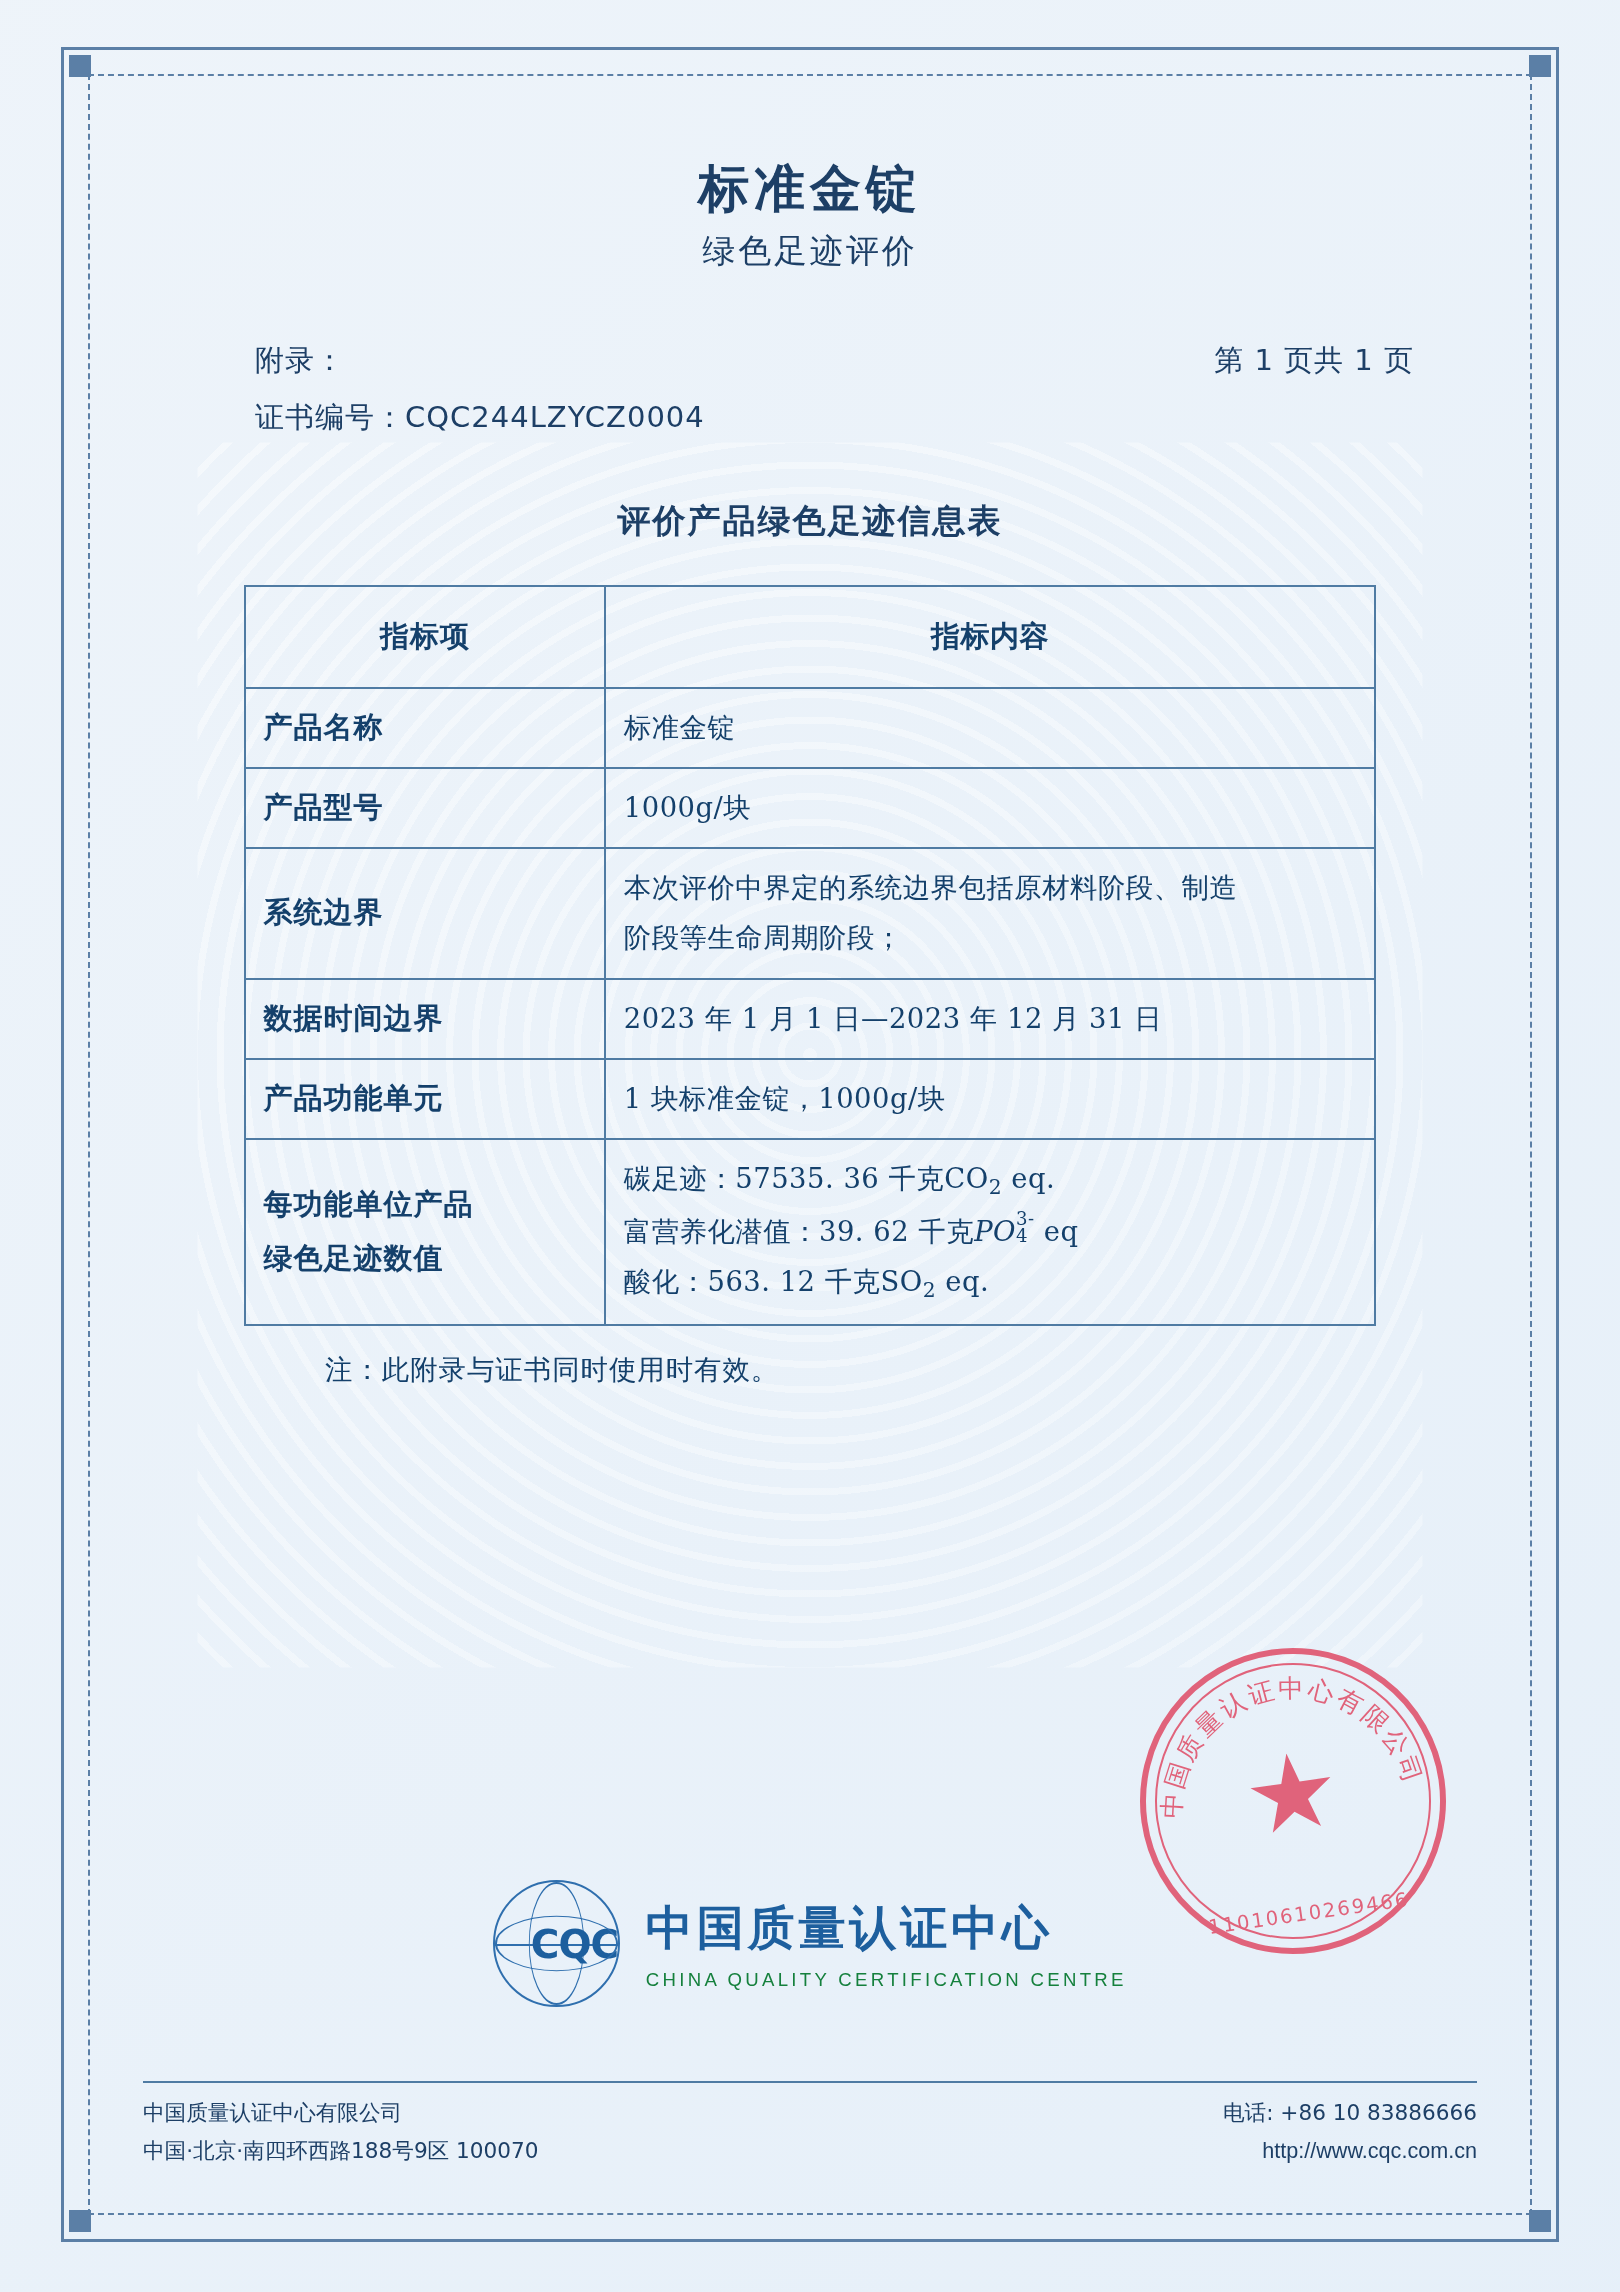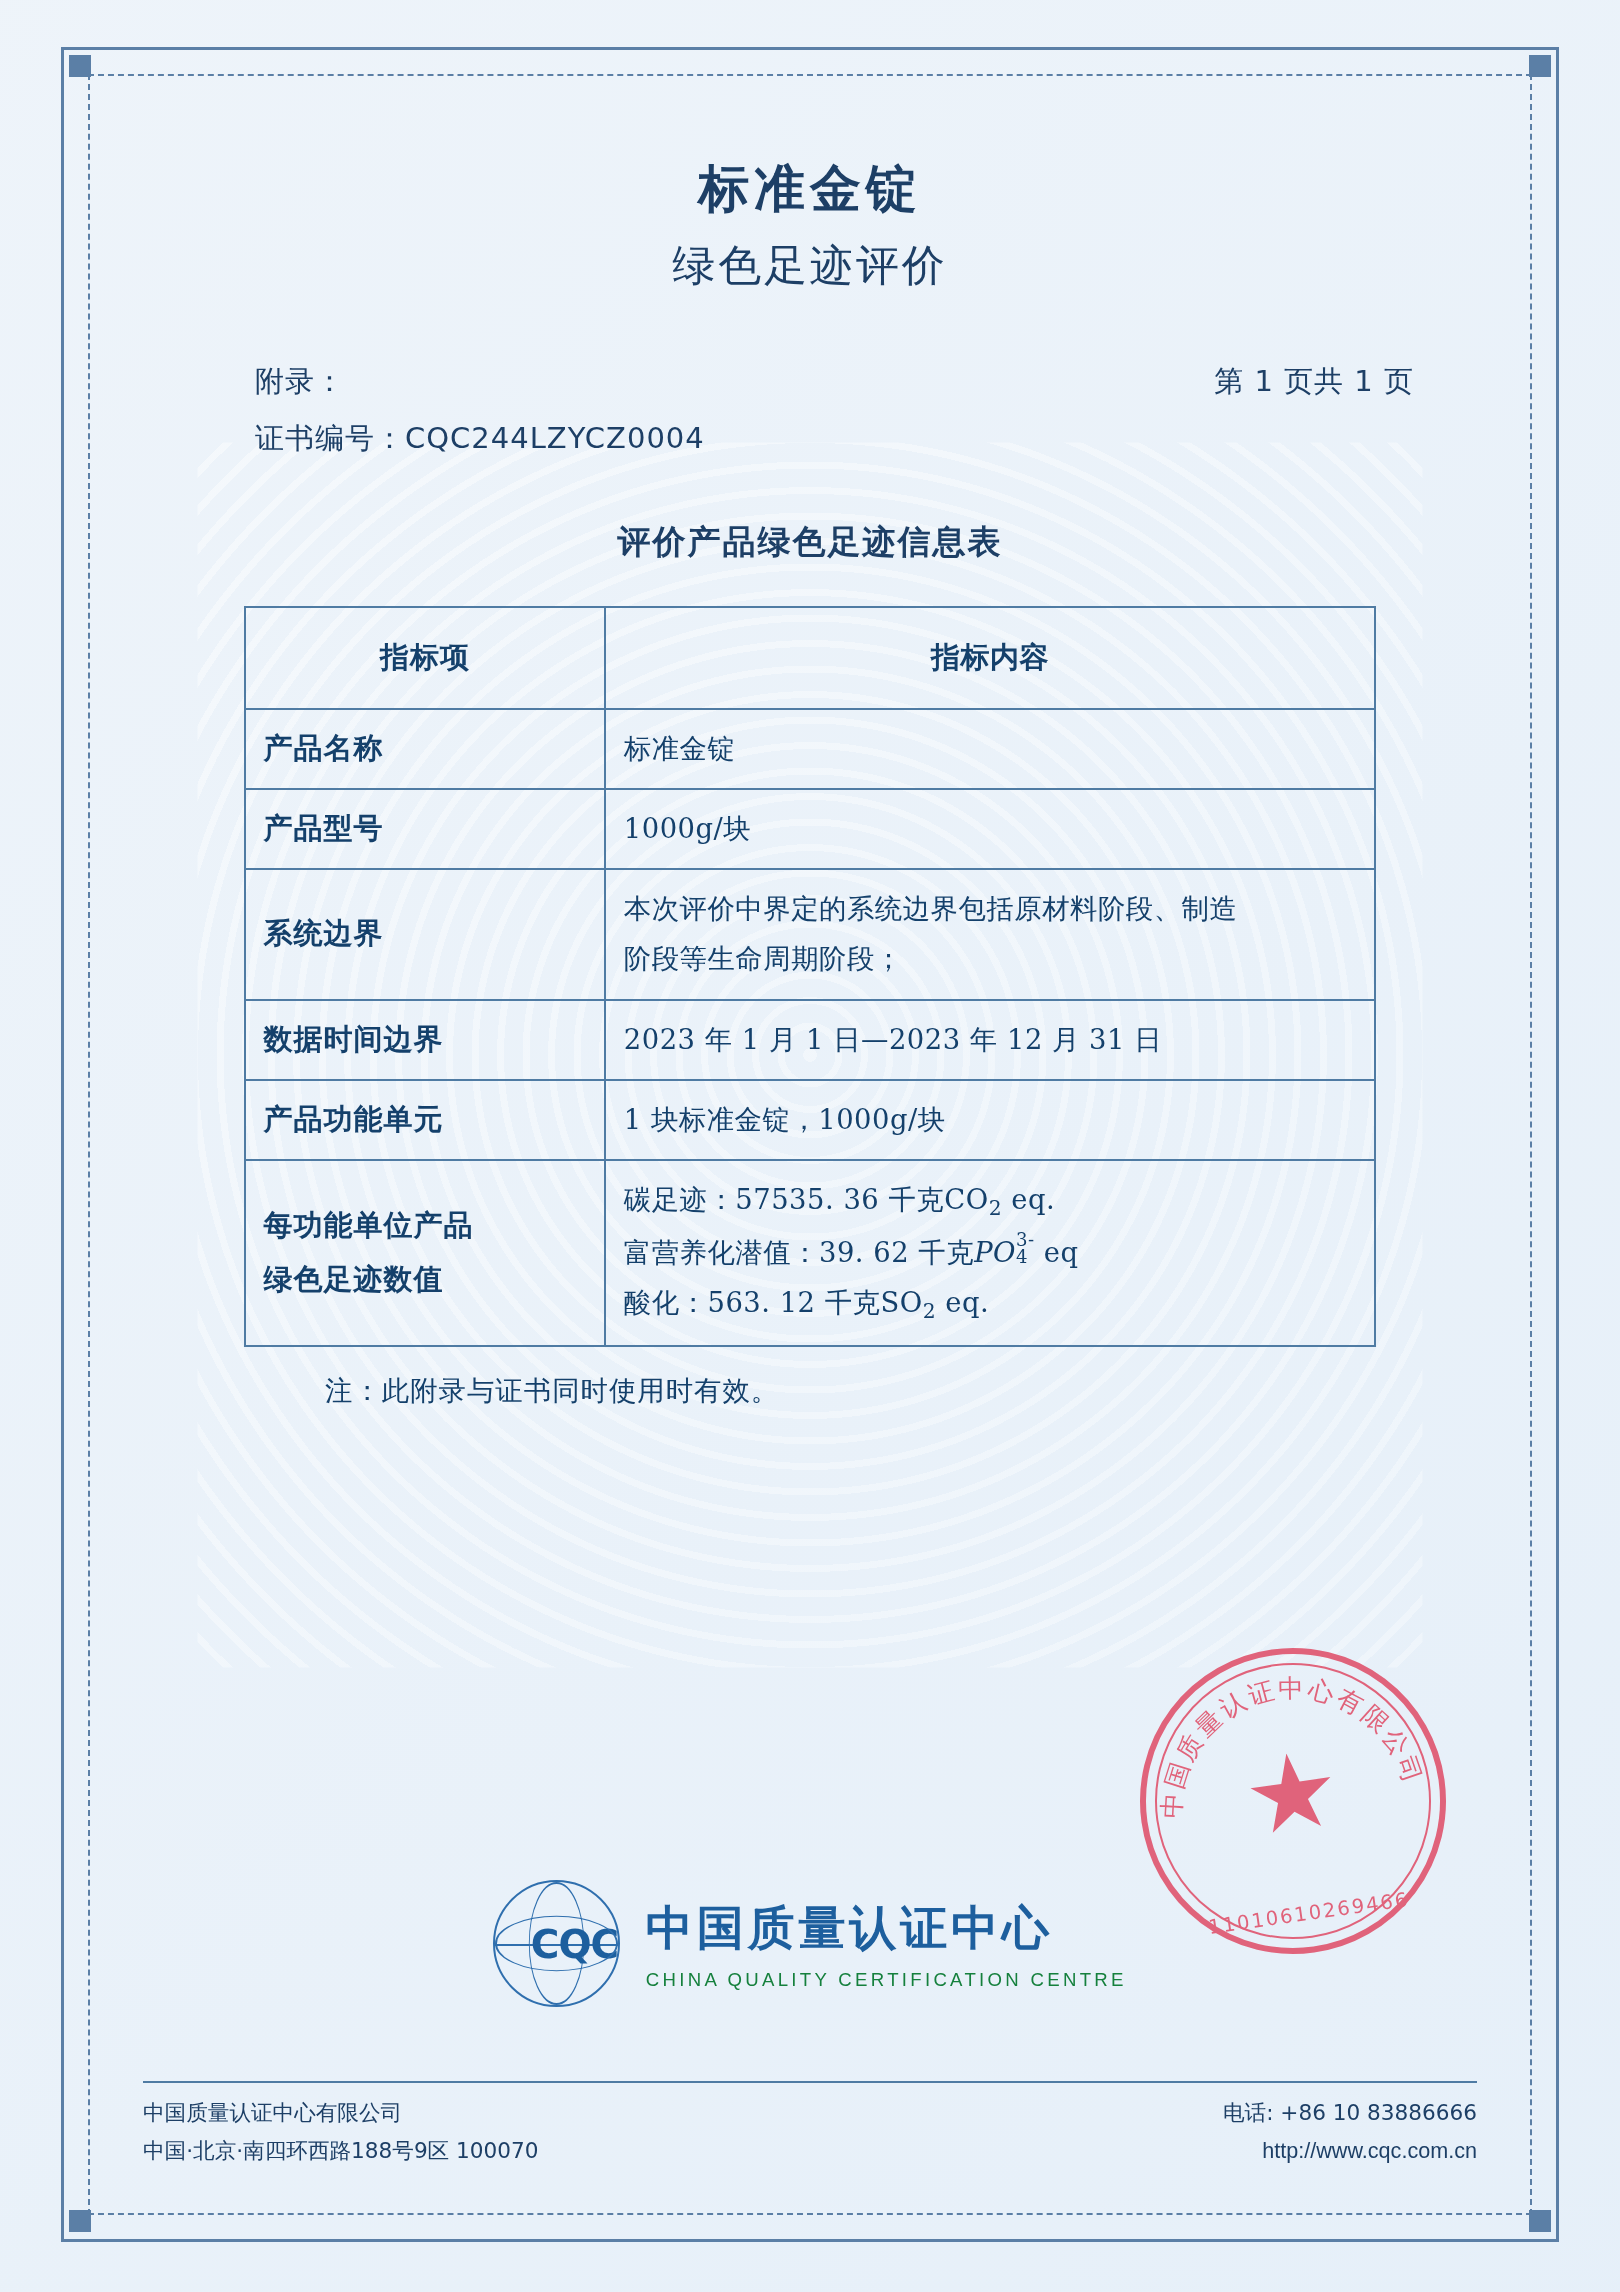--- a/index.html
+++ b/index.html
@@ -95,24 +95,24 @@
     font-family: "DejaVu Sans", "Liberation Sans", sans-serif;
     font-size: 51px;
     font-weight: bold;
     letter-spacing: 4.9px;
     color: #1d3f66;
     margin-top: 17.6px;
   }
   .title-sub {
     text-align: center;
     font-family: "DejaVu Sans", "Liberation Sans", sans-serif;
-    font-size: 43px;
+    font-size: 33px;
     color: #1d3f66;
     letter-spacing: 2.9px;
-    margin-top: 13px;
+    margin-top: 5px;
   }
   .meta-row {
     display: flex;
     justify-content: space-between;
     align-items: flex-end;
     margin-top: 67px;
     padding: 0 59px 0 108px;
   }
   .meta-left, .meta-right {
     font-family: "DejaVu Sans", "Liberation Sans", sans-serif;

